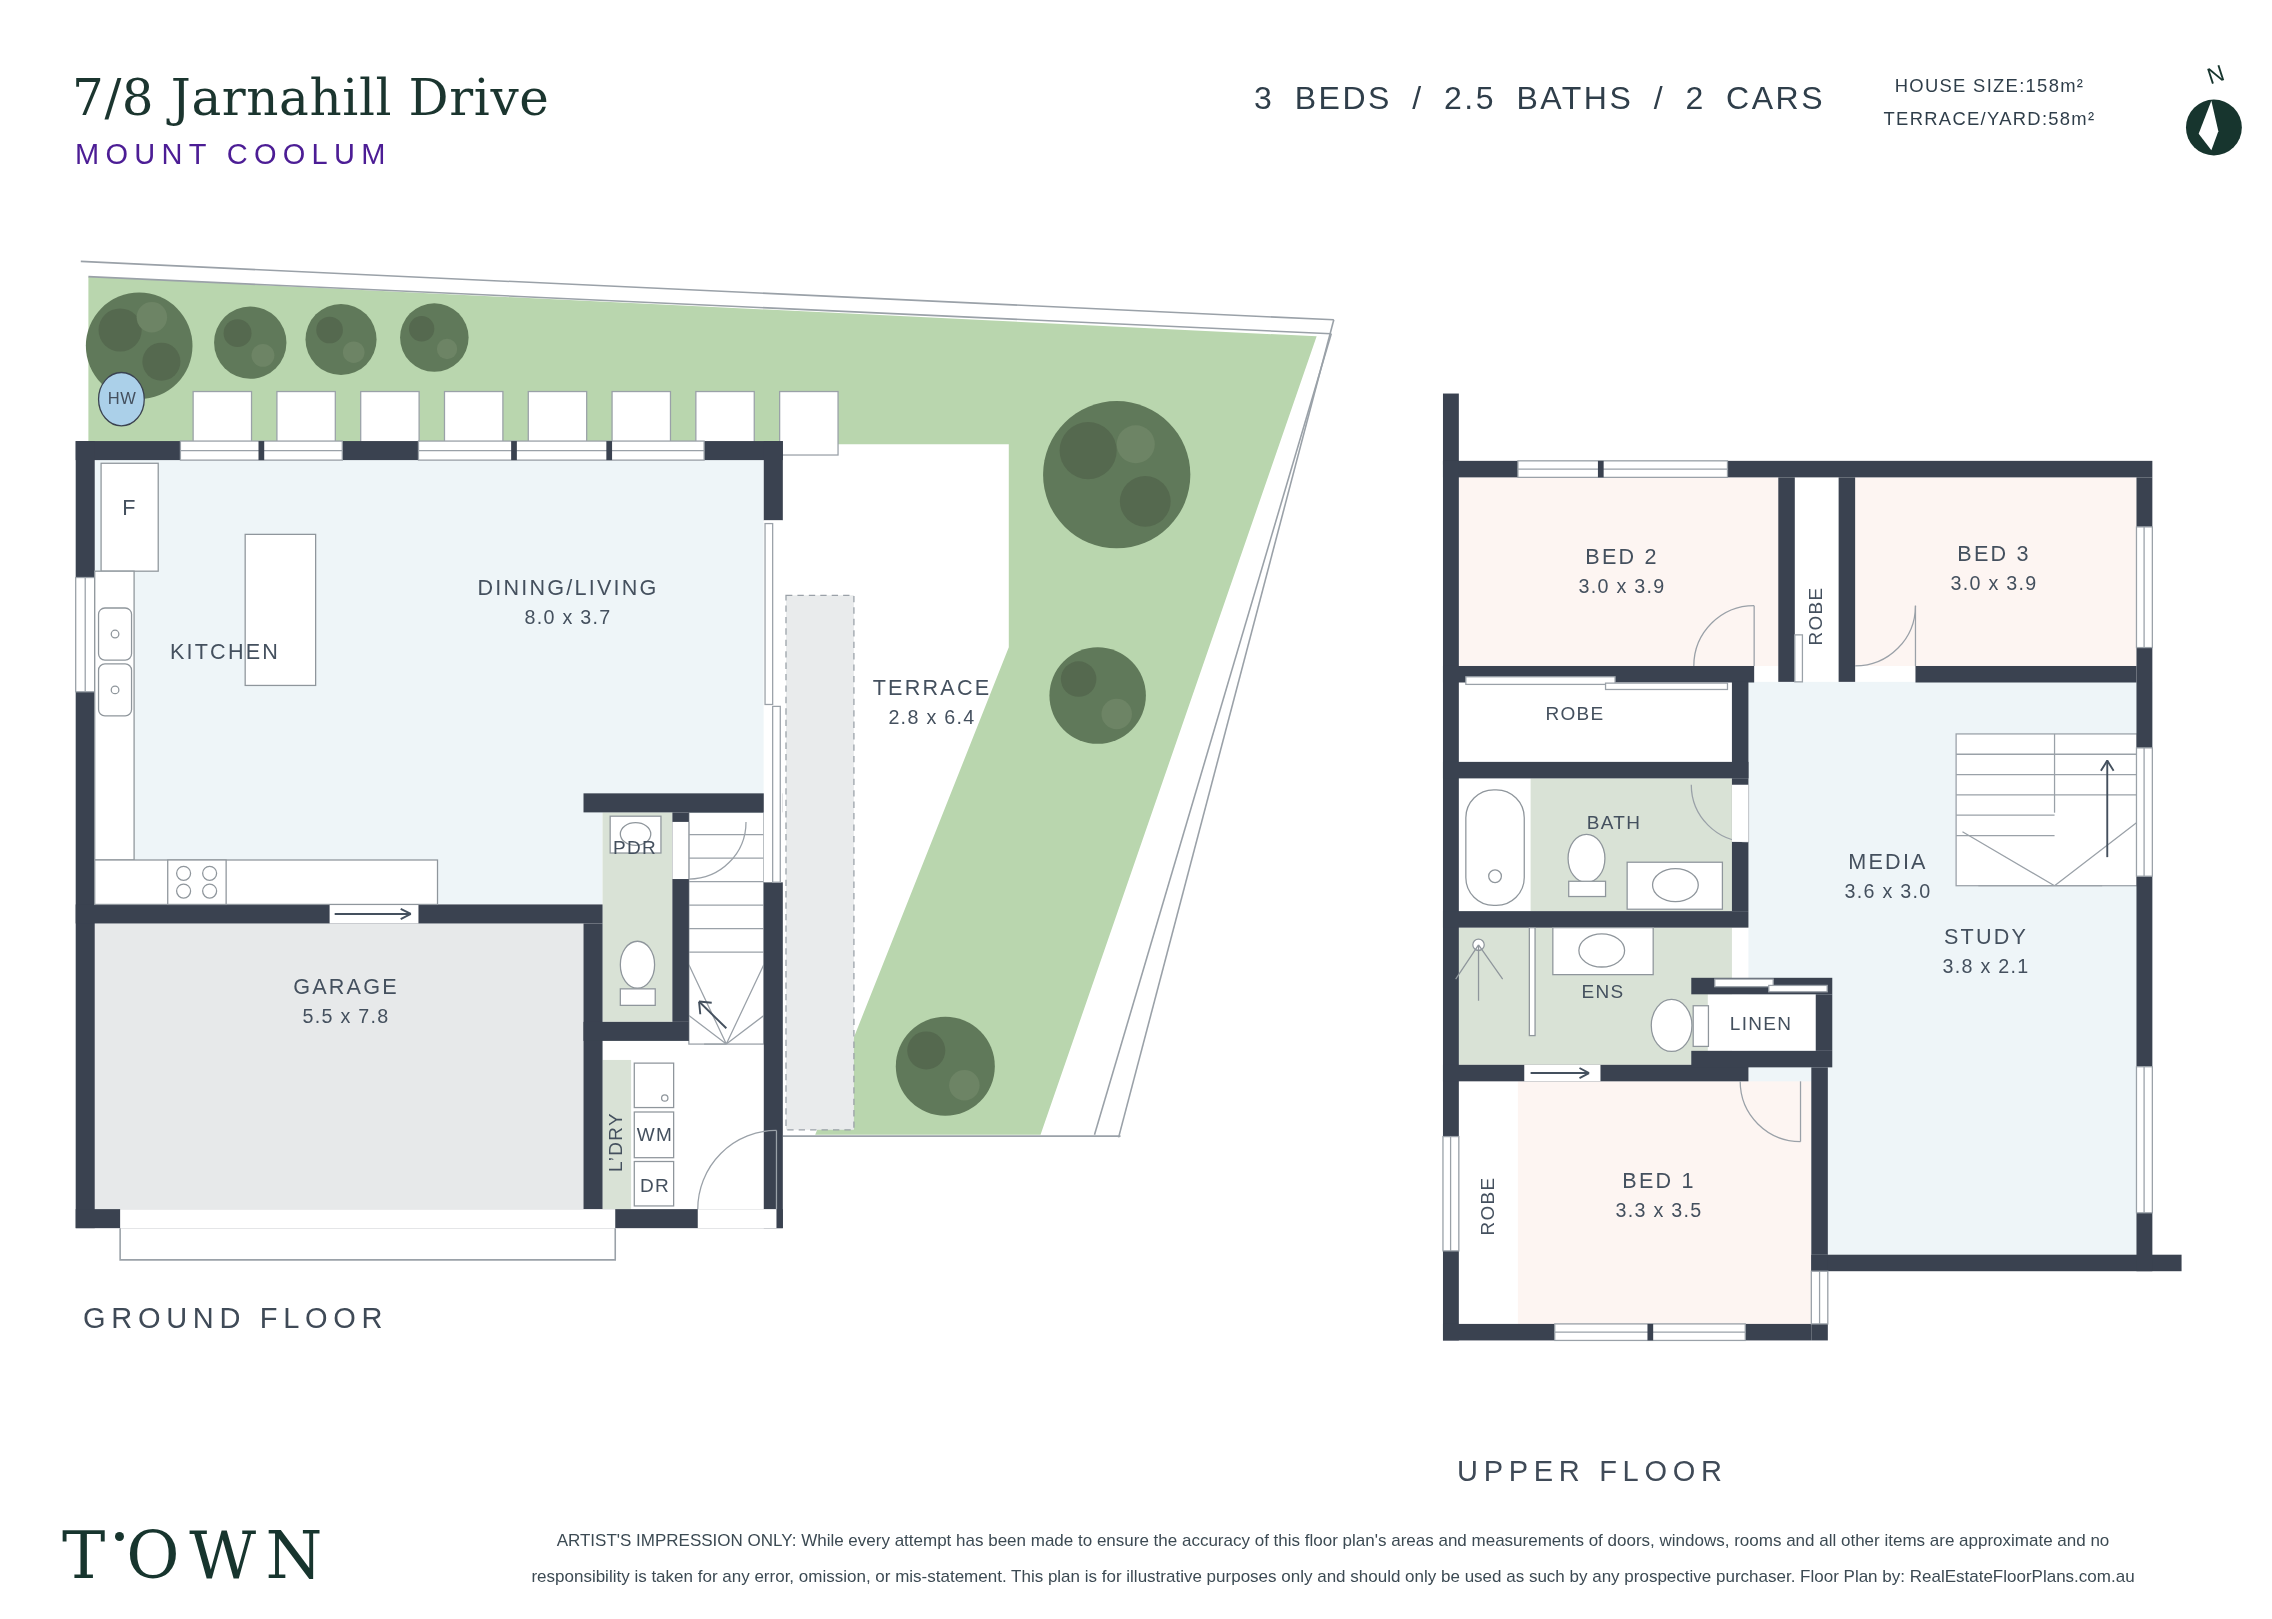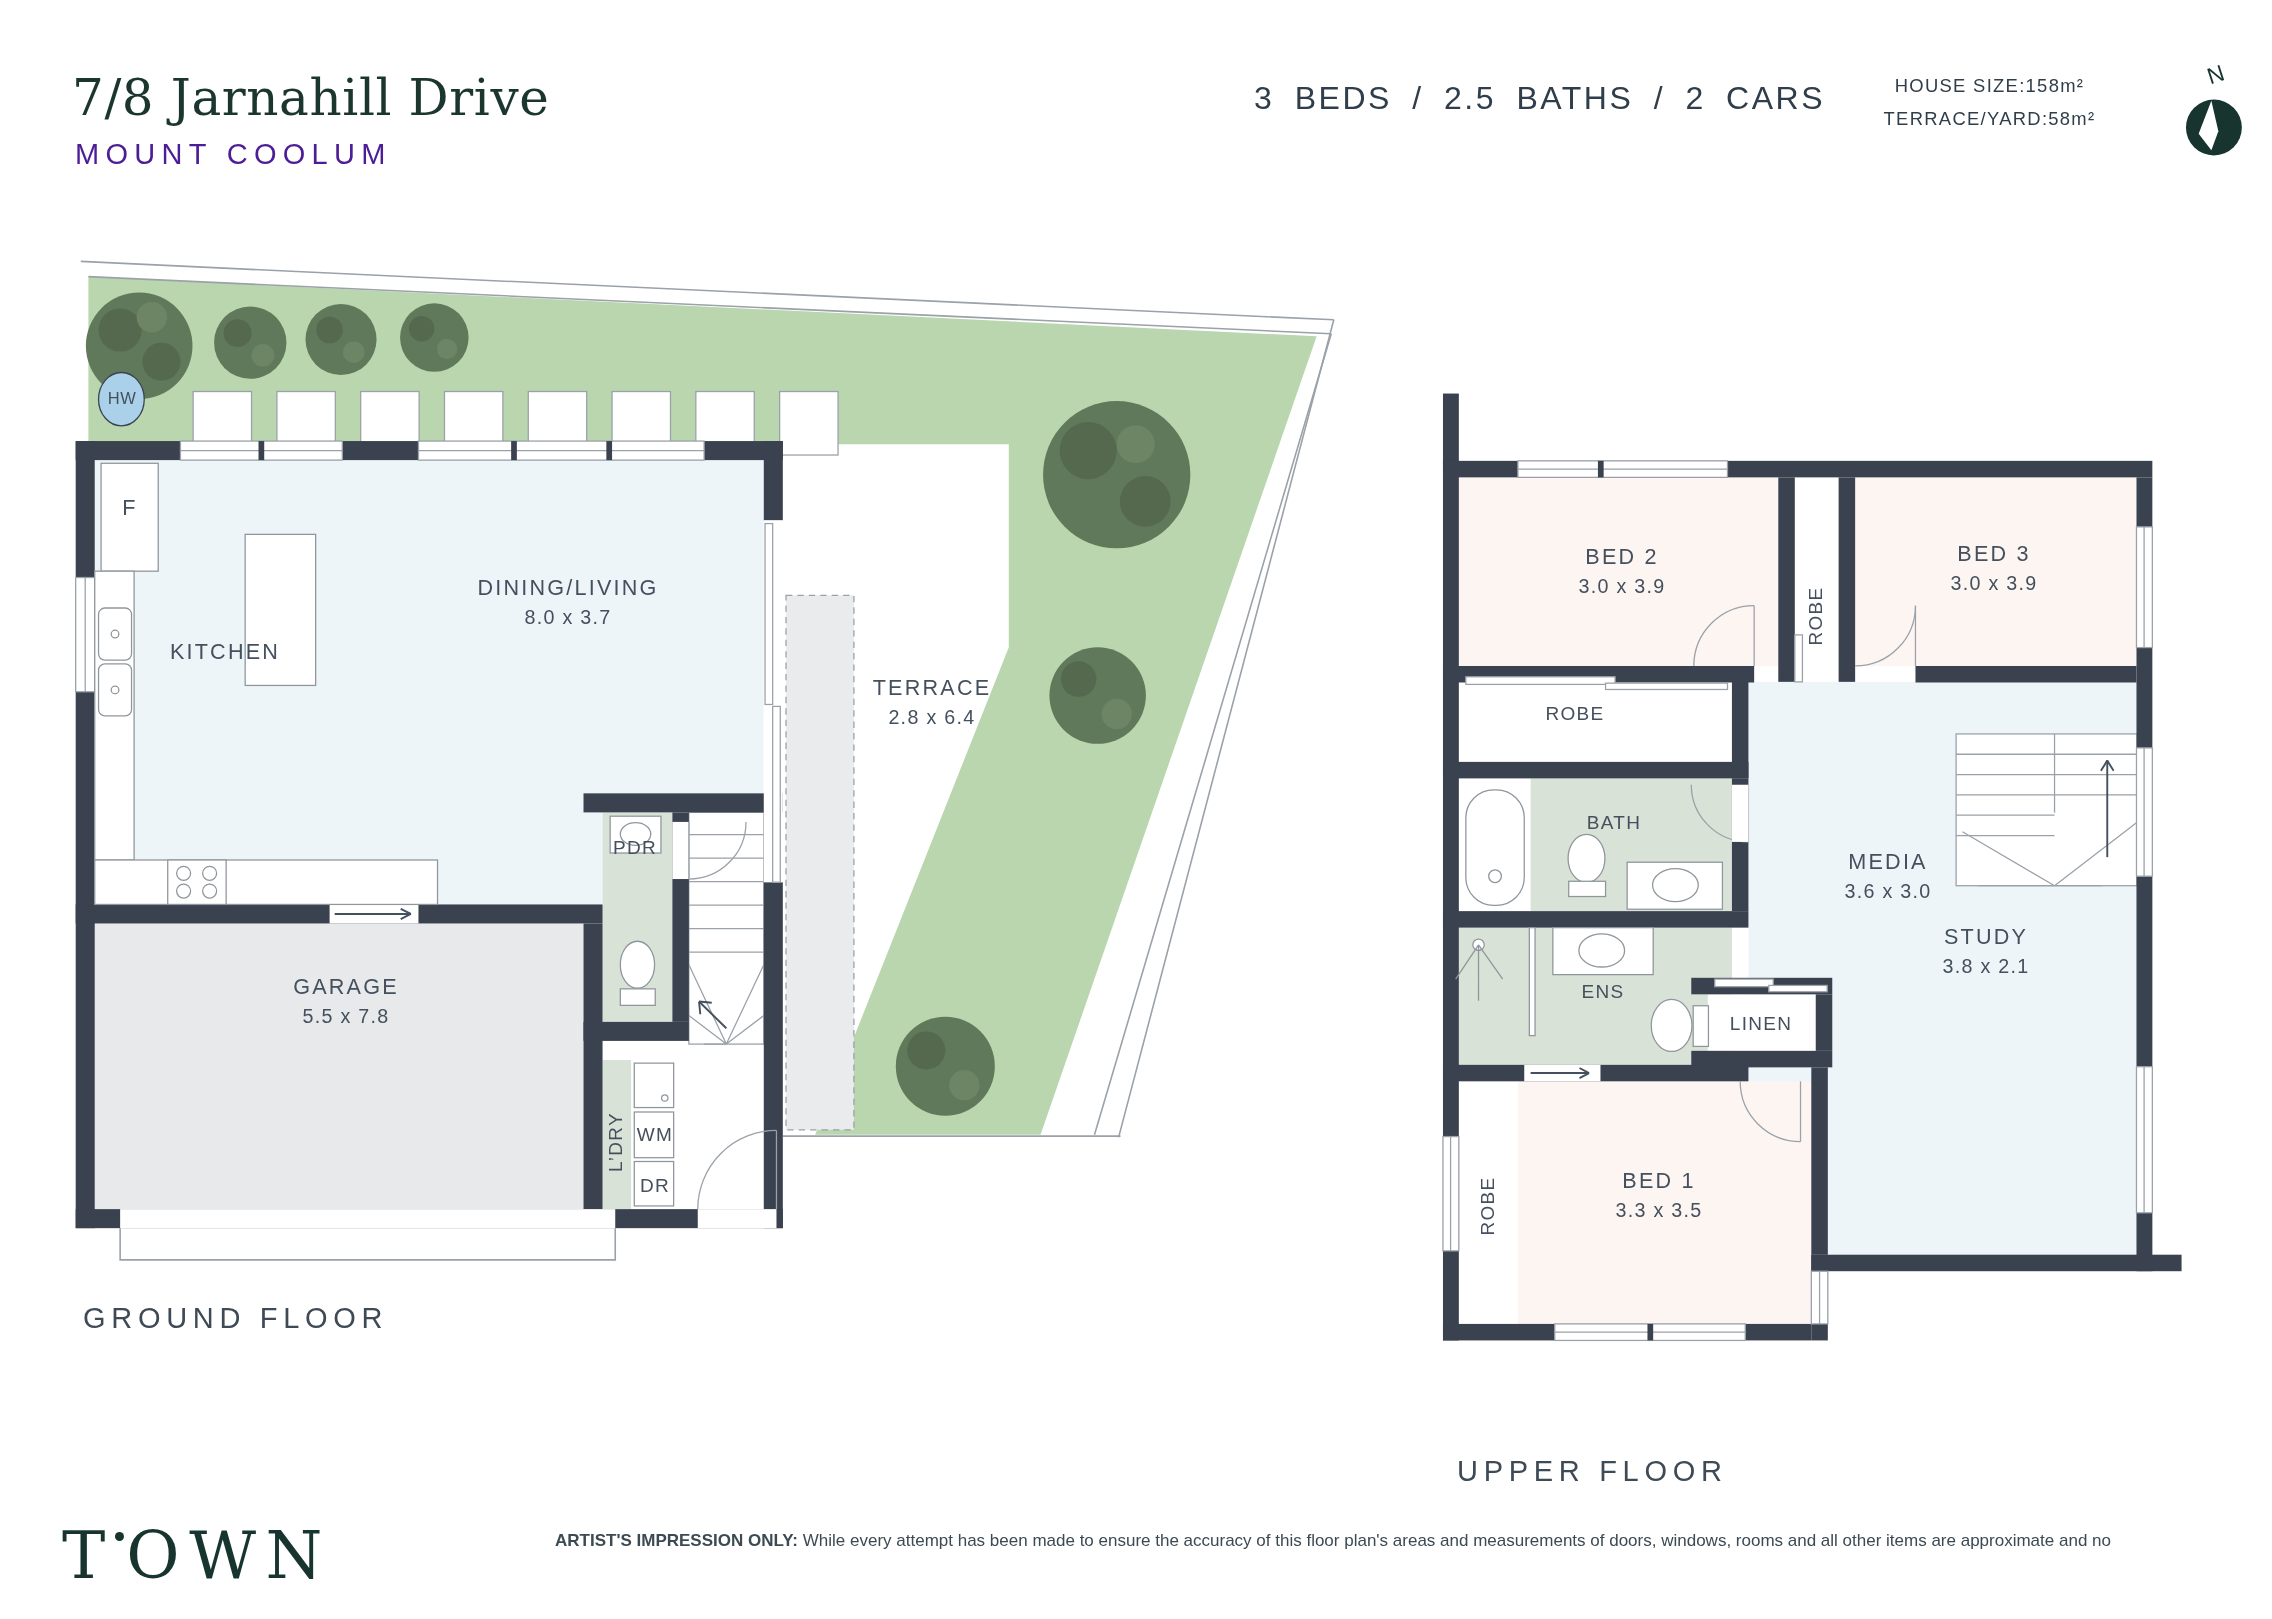--- a/index.html
+++ b/index.html
@@ -17,21 +17,21 @@
           font-size:21.6px;letter-spacing:2.2px;color:#44505e;font-weight:500;line-height:1.45;}
   .rlabel .rdims{display:block;font-size:19.7px;letter-spacing:1.3px;font-weight:400;}
   .small{font-size:19px;letter-spacing:1.3px;}
   .tiny{font-size:16.5px;letter-spacing:0.6px;}
   .vert{transform:translate(-50%,-50%) rotate(-90deg);}
   .floor-title{position:absolute;font-size:29px;letter-spacing:5.7px;color:#3f4a57;}
   
   .logo{left:62px;top:1518px;font-family:"DejaVu Serif",serif;font-size:65px;color:#17352e;letter-spacing:9.5px;}
   .logo-dot{display:inline-block;width:9px;height:9px;border-radius:50%;background:#17352e;position:relative;top:-37px;margin:0 2.5px 0 0;}
   .disclaimer{left:406px;top:1523px;width:1854px;text-align:center;font-size:17px;color:#3c4a53;line-height:2.1;}
-  .disclaimer b{font-weight:700;}
+  .disclaimer b{font-weight:400;}
   svg{position:absolute;}
   text{font-family:"Liberation Sans",sans-serif;}
 </style>
 </head>
 <body>
 
 <div class="abs addr1">7/8 Jarnahill Drive</div>
 <div class="abs addr2">MOUNT COOLUM</div>
 <div class="abs summary">3 BEDS / 2.5 BATHS / 2 CARS</div>
 <div class="abs sizes">
@@ -377,14 +377,15 @@
 <div class="floor-title" style="left:1457px;top:1455px">UPPER FLOOR</div>
 
 <div class="abs logo">
   <span>T</span><span class="logo-dot"></span><span>OWN</span>
 </div>
 <div class="abs disclaimer">
   <div>
     <b>ARTIST'S IMPRESSION ONLY:</b>
     <span>While every attempt has been made to ensure the accuracy of this floor plan's areas and measurements of doors, windows, rooms and all other items are approximate and no</span>
   </div>
+  <div>responsibility is taken for any error, omission, or mis-statement. This plan is for illustrative purposes only and should only be used as such by any prospective purchaser. Floor Plan by: RealEstateFloorPlans.com.au</div>
 </div>
 
 
 </body></html>

